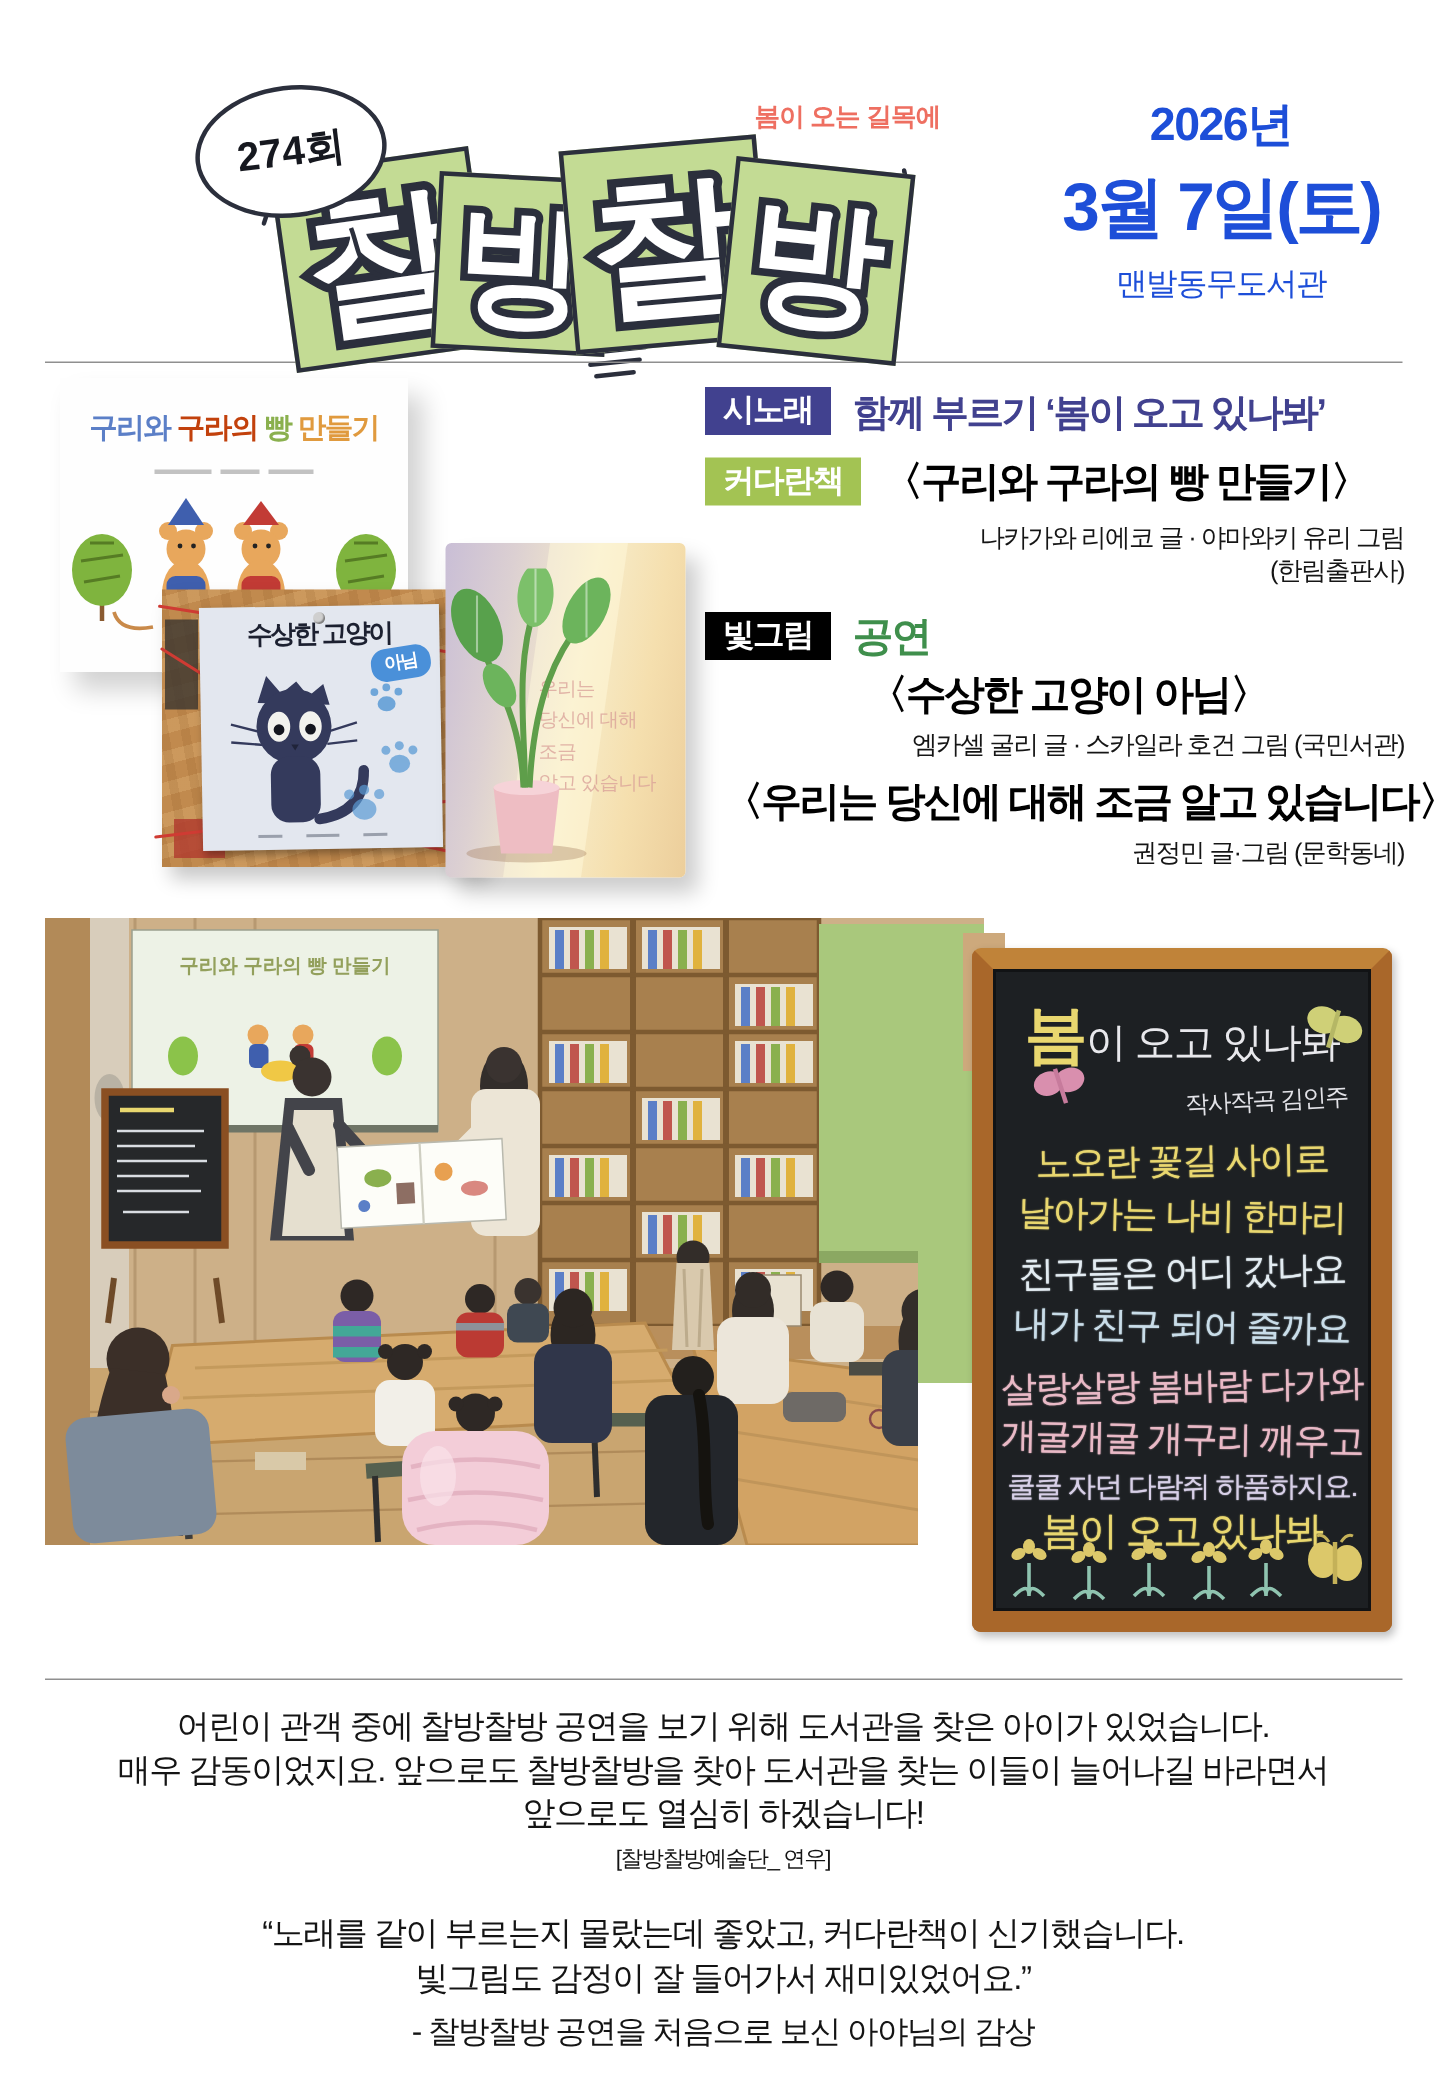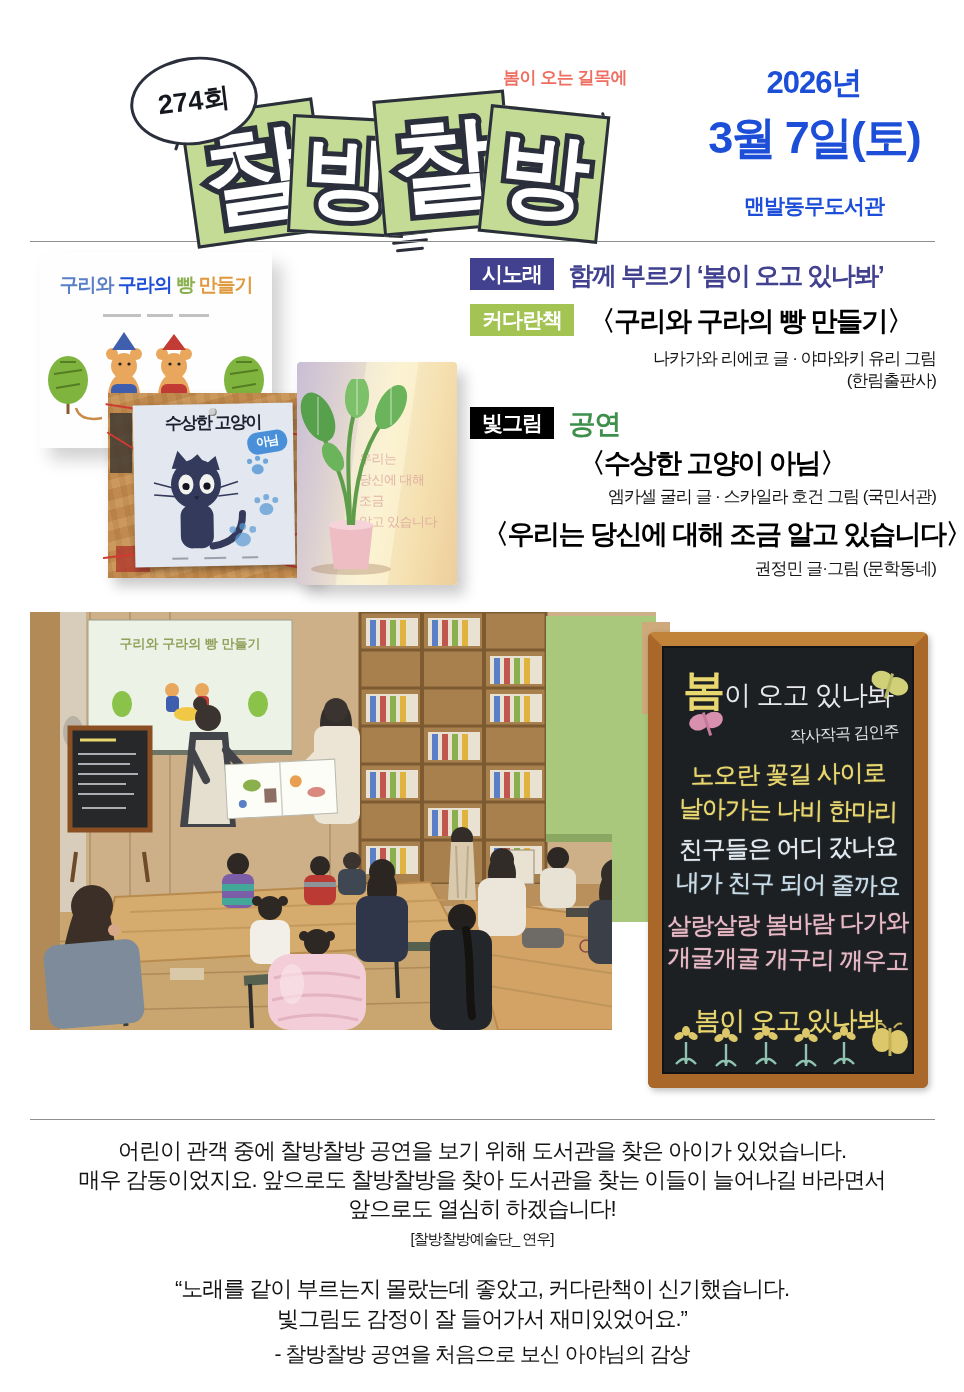--- a/index.html
+++ b/index.html
@@ -13,21 +13,21 @@
           border-radius:50%;display:flex;align-items:center;justify-content:center;
           font-size:27px;font-weight:bold;color:#16181f;transform:rotate(-7deg);background:#fff;z-index:3;}
   .tile{position:absolute;background:#c3db94;border:3px solid #2b2f3c;z-index:2;}
   .tile svg{display:block;}
   .speed{position:absolute;background:#2b2f3c;border-radius:2px;}
   .tagline{position:absolute;left:503px;top:66px;font-size:17px;font-weight:bold;color:#ee6f61;letter-spacing:-0.5px;}
   .dateblock{position:absolute;left:688px;top:62px;width:252px;text-align:center;color:#1d4ed8;}
   .d-year{font-size:31px;font-weight:bold;letter-spacing:-1px;}
   .d-day{font-size:45px;font-weight:bold;letter-spacing:-2px;margin-top:4px;}
   .d-time{font-size:28px;font-weight:bold;letter-spacing:1px;margin-top:8px;}
-  .d-venue{font-size:21px;font-weight:bold;letter-spacing:-1px;margin-top:24px;}
+  .d-venue{font-size:21px;font-weight:normal;letter-spacing:-1px;margin-top:7px;}
 
   
   .badge{display:inline-block;color:#fff;font-weight:bold;font-size:21px;line-height:1;
          padding:5px 12px 6px;margin-right:10px;vertical-align:3px;letter-spacing:-1px;}
   .prow{position:absolute;left:470px;width:466px;white-space:nowrap;}
   .ptitle1{font-size:25px;font-weight:bold;color:#41418f;letter-spacing:-1.5px;}
   .ptitle2{font-size:27px;font-weight:bold;color:#000;letter-spacing:-1.5px;}
   .ptitle3{font-size:27px;font-weight:bold;color:#3f8f4c;letter-spacing:-1px;}
   .pcredit{position:absolute;left:470px;width:466px;text-align:right;font-size:17px;color:#151515;letter-spacing:-1px;}
   .showtitle{position:absolute;left:482px;width:460px;font-size:27px;font-weight:bold;color:#000;letter-spacing:-1.5px;white-space:nowrap;}
@@ -131,21 +131,21 @@
     </div>
   </div>
 
   <div class="divider" style="top:241px;"></div>
 
   <div>
 
     <div class="cover1">
       <div class="c1title">
         <span style="color:#5b7fc7;">구리와</span>
-        <span style="color:#1d4ed8;">구라의</span>
+        <span style="color:#c2410c;">구라의</span>
         <span style="color:#8ab04e;">빵</span>
         <span style="color:#e09a3e;">만들기</span>
       </div>
       <div class="c1credit">
         <i style="width:38px;"></i><i style="width:26px;"></i><i style="width:30px;"></i>
       </div>
       <svg class="abs" style="left:0;bottom:14px;" width="232" height="112" viewBox="0 0 232 112">
         <g>
           <line x1="28" y1="78" x2="28" y2="92" stroke="#8a5a30" stroke-width="3"></line>
           <ellipse cx="28" cy="58" rx="20" ry="24" fill="#7fb43e"></ellipse>
@@ -506,20 +506,21 @@
         </g>
       </svg>
       <div class="chalk-credit">작사작곡 김인주</div>
 
       <div class="chalk cl" style="top:112px;color:#e9d76f;transform:rotate(-1deg);">노오란 꽃길 사이로</div>
       <div class="chalk cl" style="top:148px;color:#e9d76f;transform:rotate(1deg);">날아가는 나비 한마리</div>
       <div class="chalk cl" style="top:186px;color:#e3ecf2;transform:rotate(-1deg);">친구들은 어디 갔나요</div>
       <div class="chalk cl" style="top:222px;color:#c9dde9;transform:rotate(1deg);">내가 친구 되어 줄까요</div>
       <div class="chalk cl" style="top:262px;color:#e9b9c6;transform:rotate(-1deg);">살랑살랑 봄바람 다가와</div>
       <div class="chalk cl" style="top:297px;color:#e9b9c6;transform:rotate(1deg);">개굴개굴 개구리 깨우고</div>
+      <div class="chalk cl cl7" style="top:332px;color:#d8d0e8;">쿨쿨 자던 다람쥐 하품하지요.</div>
       <div class="chalk cl cl8" style="top:357px;color:#e9d76f;">봄이 오고 있나봐</div>
 
       <svg class="abs" style="left:0;bottom:6px;" width="252" height="48" viewBox="0 0 252 48">
         <defs>
           <g id="chalkflower">
             <line x1="12" y1="22" x2="12" y2="40" stroke="#8fc4b0" stroke-width="2.4"></line>
             <path d="M2 44 Q12 34 12 44 Q12 34 22 44" stroke="#8fc4b0" stroke-width="2.4" fill="none"></path>
             <ellipse cx="5" cy="16" rx="5" ry="3.6" fill="#dcc86a" transform="rotate(-30 5 16)"></ellipse>
             <ellipse cx="19" cy="16" rx="5" ry="3.6" fill="#dcc86a" transform="rotate(30 19 16)"></ellipse>
             <ellipse cx="12" cy="11" rx="4" ry="5" fill="#dcc86a"></ellipse>

